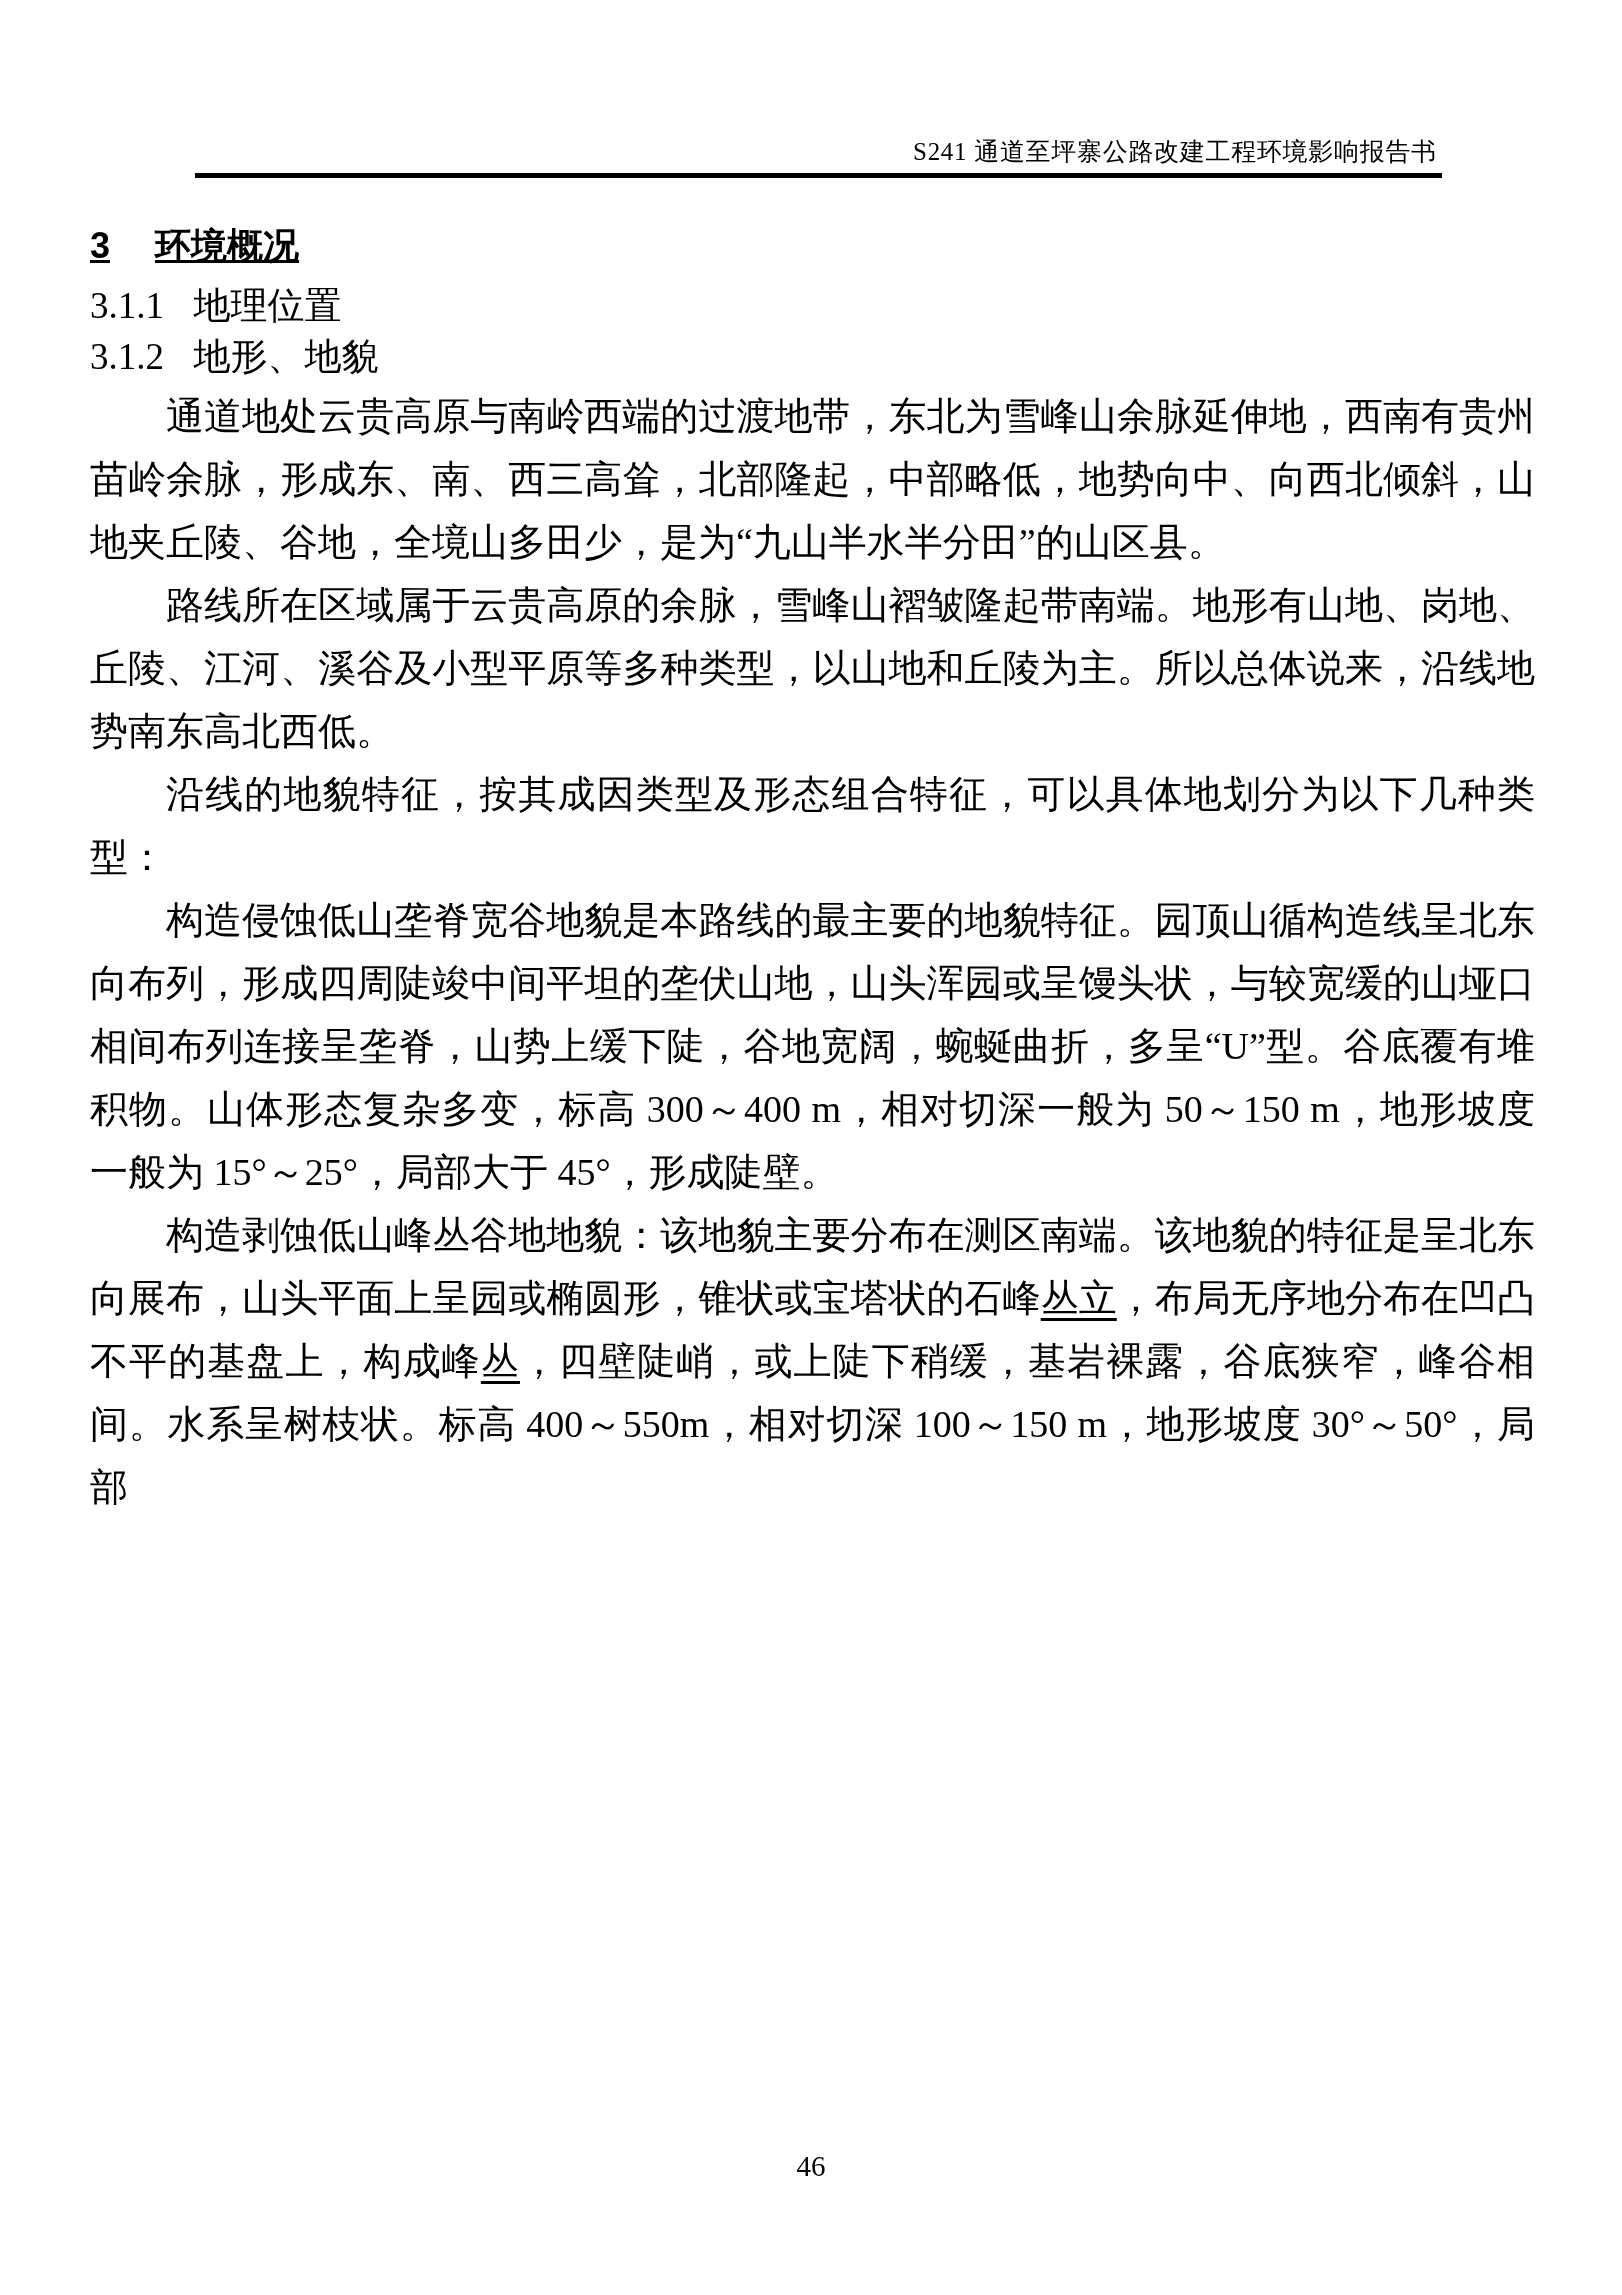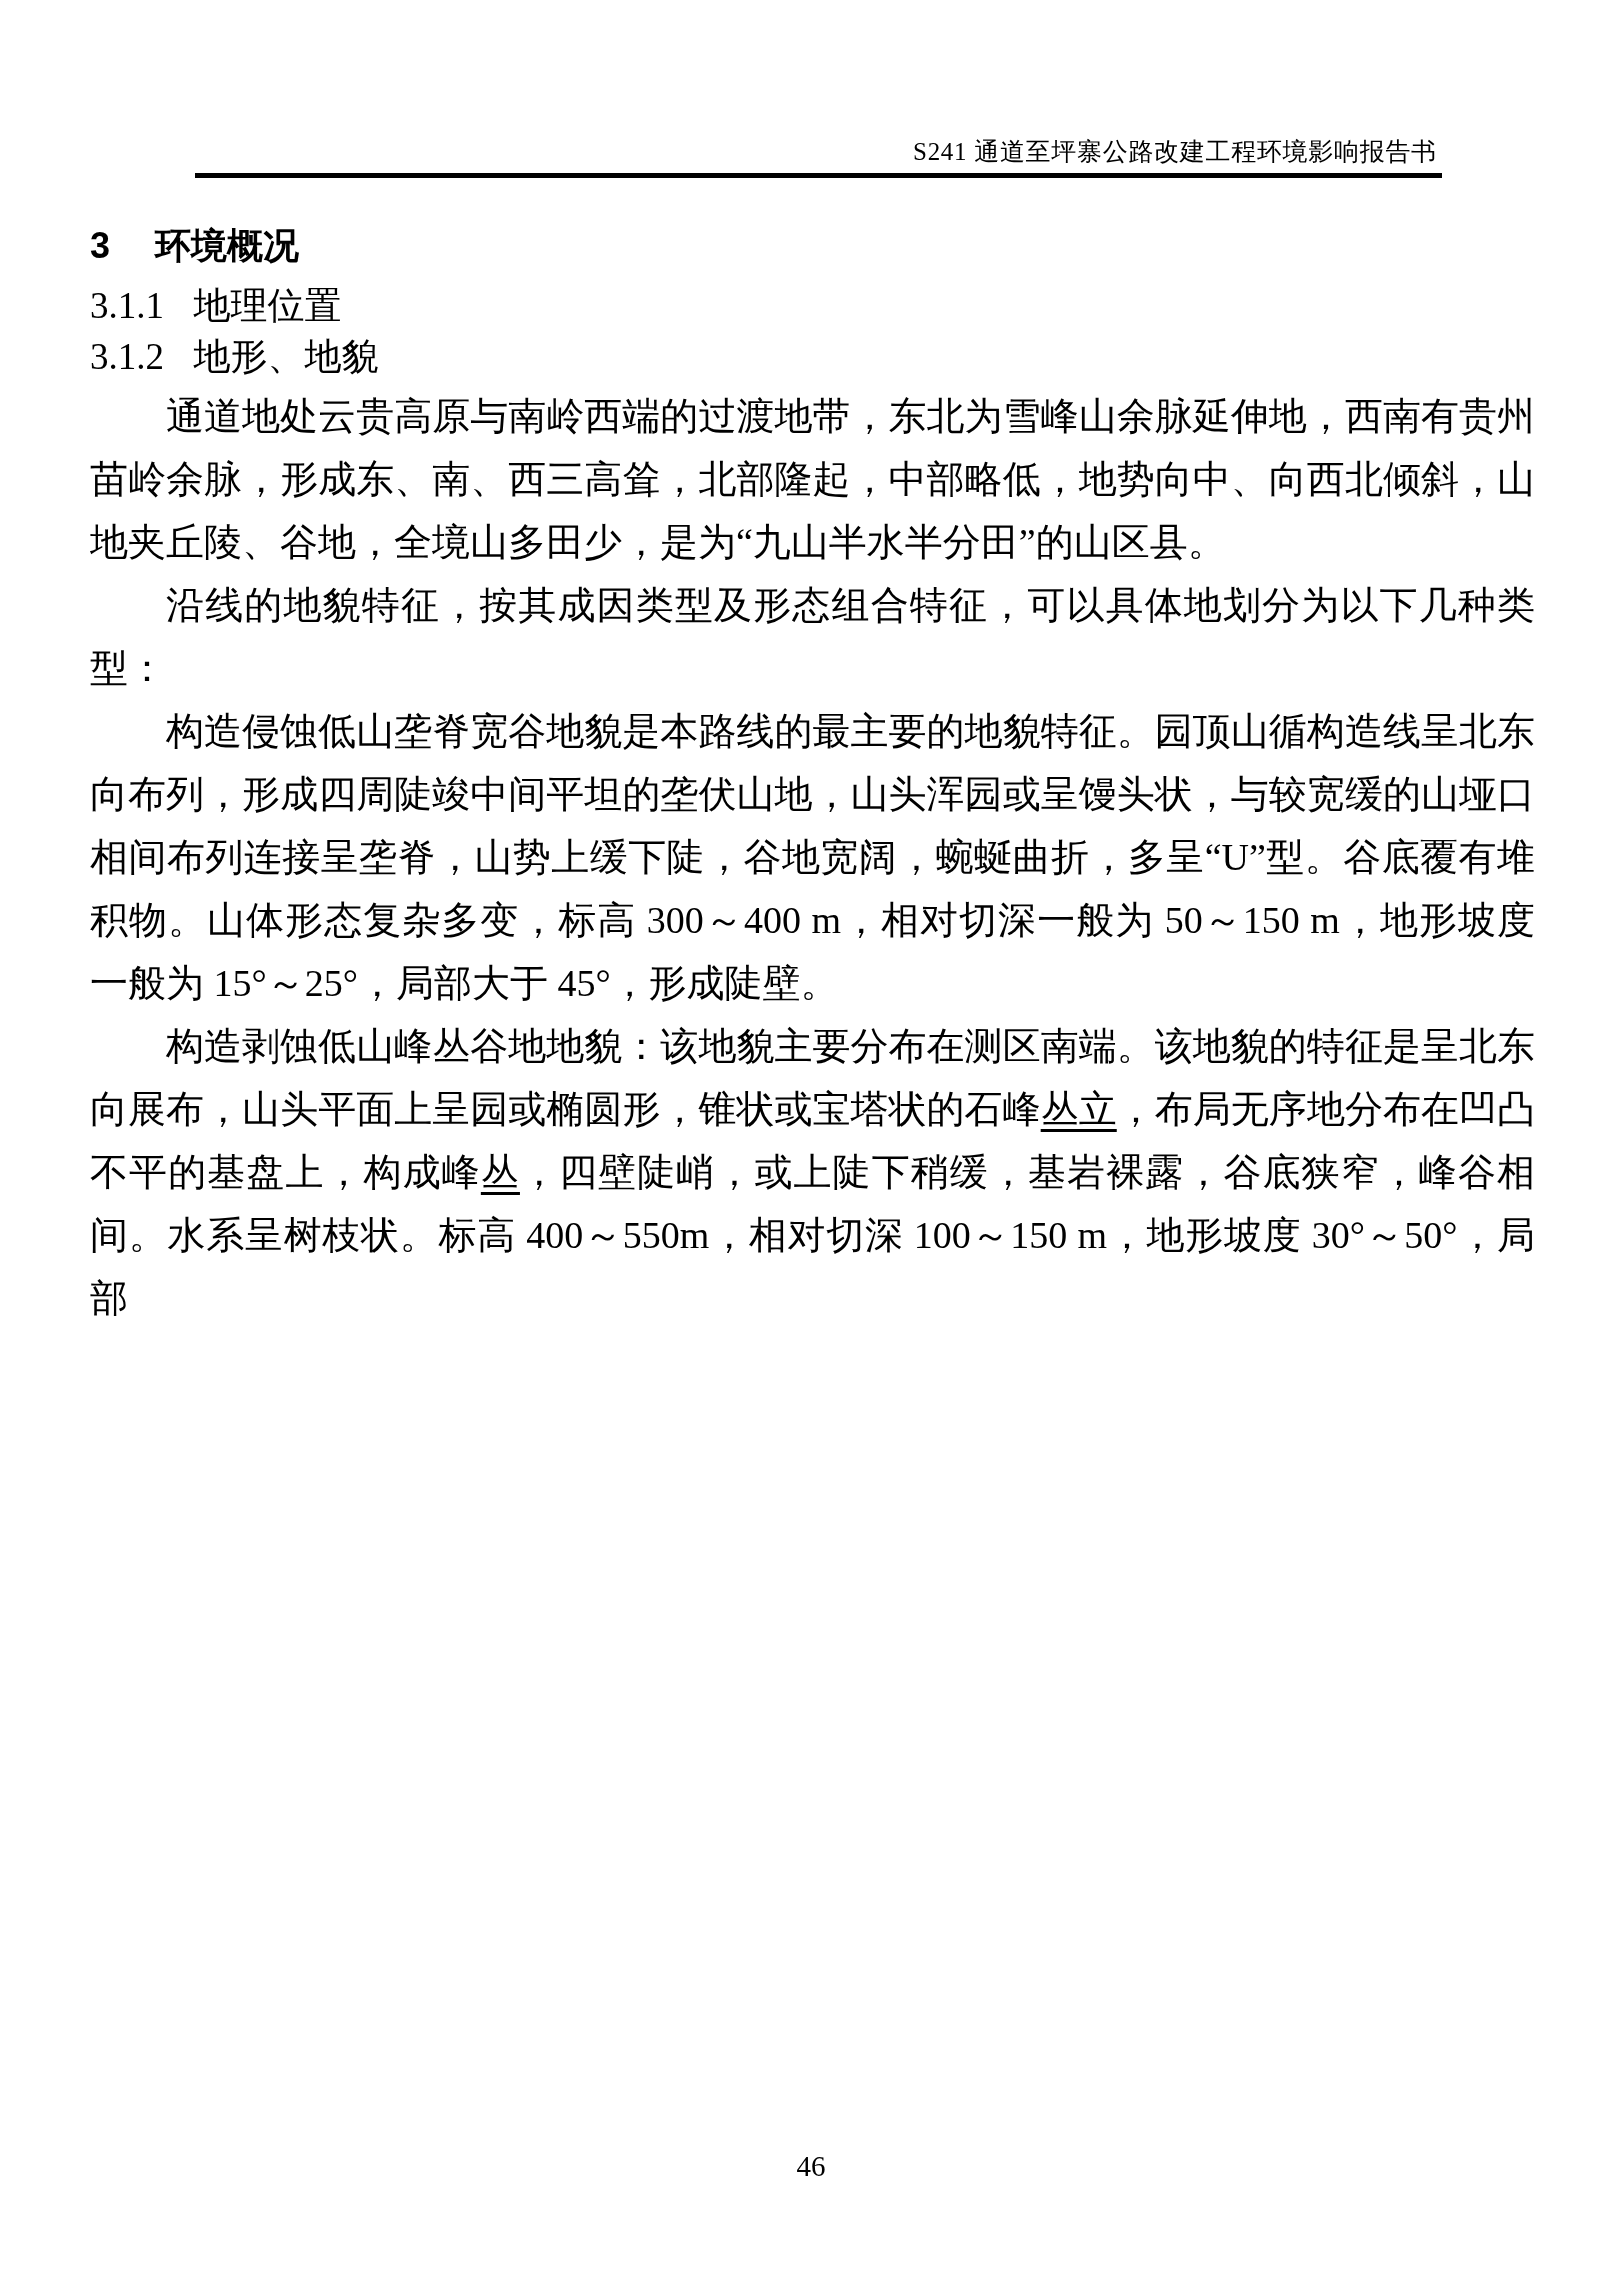--- a/index.html
+++ b/index.html
@@ -50,20 +50,21 @@
     font-size: 38px;
     line-height: 63px;
     text-align: justify;
   }
   .h-chapter, .h-section {
     font-family: "Liberation Sans", sans-serif;
     font-weight: 700;
     font-size: 36px;
     line-height: 39px;
     text-align: left;
+    text-decoration: underline;
   }
   .h-chapter { margin: 9.8px 0 0 0; }
   .h-section { margin: 23px 0 0 0; }
   .h-sub {
     font-family: "Liberation Serif", serif;
     font-weight: 400;
     font-size: 37px;
     line-height: 39px;
     text-align: left;
   }
@@ -114,20 +115,21 @@
     <div class="h-sub h-sub1">
       <span class="hnum">3.1.1</span><span>地理位置</span>
     </div>
 
 
     <div class="h-sub h-sub2">
       <span class="hnum">3.1.2</span><span>地形、地貌</span>
     </div>
 
     <p class="para para-after-head"><span>通道地处云贵高原与南岭西端的过渡地带，东北为雪峰山余脉延伸地，西南有贵州苗岭余脉，形成东、南、西三高耸，北部隆起，中部略低，地势向中、向西北倾斜，山地夹丘陵、谷地，全境山多田少，是为“九山半水半分田”的山区县。</span></p>
+    <p class="para"><span>路线所在区域属于云贵高原的余脉，雪峰山褶皱隆起带南端。地形有山地、岗地、丘陵、江河、溪谷及小型平原等多种类型，以山地和丘陵为主。所以总体说来，沿线地势南东高北西低。</span></p>
     <p class="para"><span>沿线的地貌特征，按其成因类型及形态组合特征，可以具体地划分为以下几种类型：</span></p>
     <p class="para"><span>构造侵蚀低山垄脊宽谷地貌是本路线的最主要的地貌特征。园顶山循构造线呈北东向布列，形成四周陡竣中间平坦的垄伏山地，山头浑园或呈馒头状，与较宽缓的山垭口相间布列连接呈垄脊，山势上缓下陡，谷地宽阔，蜿蜒曲折，多呈“U”型。谷底覆有堆积物。山体形态复杂多变，标高 300～400 m，相对切深一般为 50～150 m，地形坡度一般为 15°～25°，局部大于 45°，形成陡壁。</span></p>
     <p class="para"><span>构造剥蚀低山峰丛谷地地貌：该地貌主要分布在测区南端。该地貌的特征是呈北东向展布，山头平面上呈园或椭圆形，锥状或宝塔状的石峰</span><span class="u">丛立</span><span>，布局无序地分布在凹凸不平的基盘上，构成峰</span><span class="u">丛</span><span>，四壁陡峭，或上陡下稍缓，基岩裸露，谷底狭窄，峰谷相间。水系呈树枝状。标高 400～550m，相对切深 100～150 m，地形坡度 30°～50°，局部</span></p>
 
   </main>
 
   <div class="footer">46</div>
 
 </div>
 

